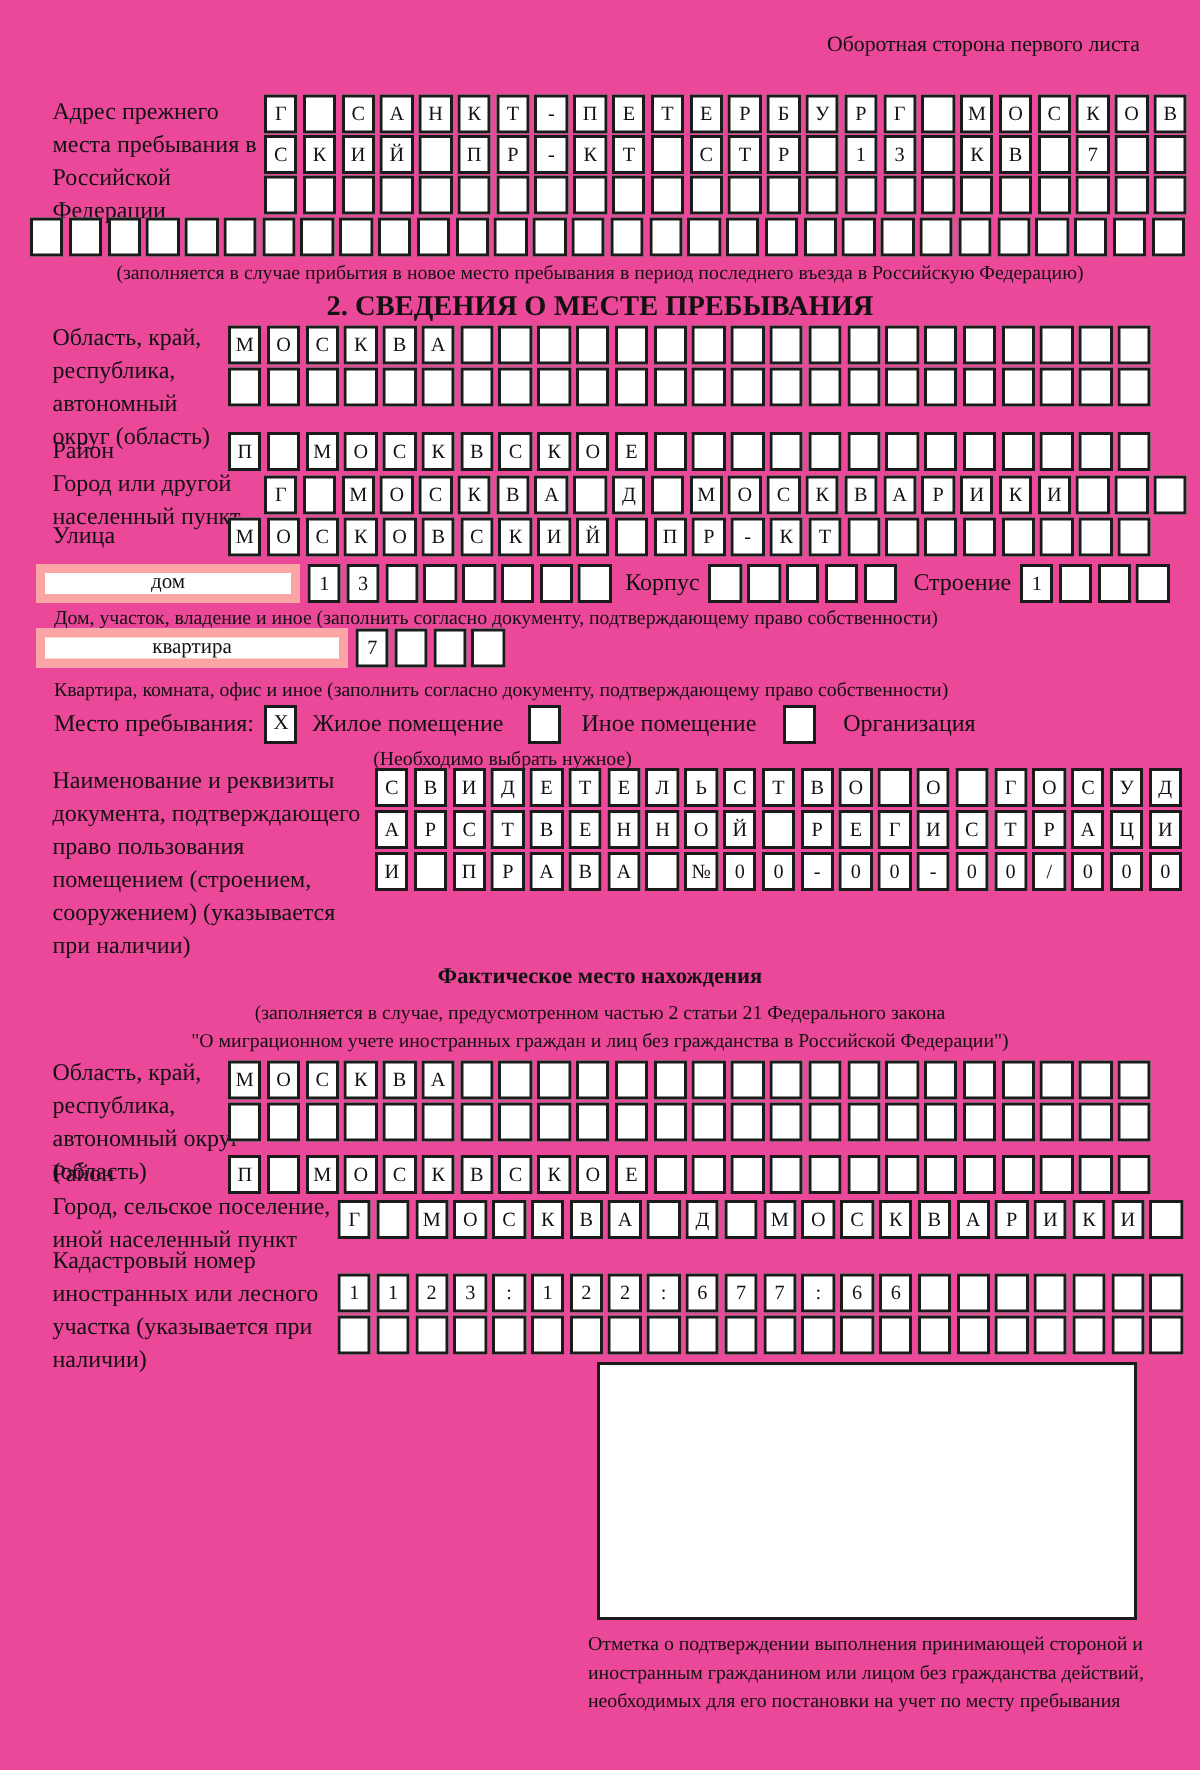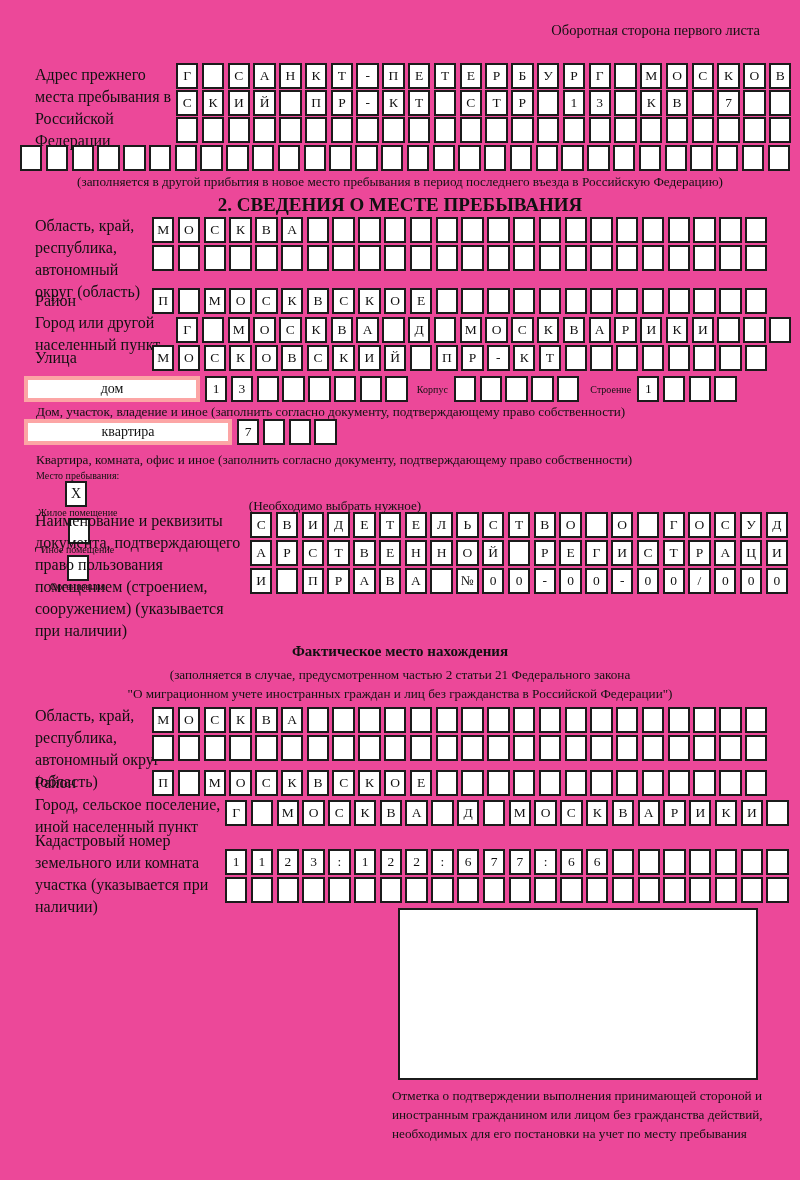--- a/index.html
+++ b/index.html
@@ -12,24 +12,24 @@
   .cap{font-size:13.2px;}
   .center{text-align:center;width:100%;}
   .bold{font-weight:bold;}
   .cellrow{display:flex;gap:3.4px;}
   .cell{
     box-sizing:border-box;flex:0 0 auto;width:22.4px;height:26px;
     border:2px solid #1b1b1b;display:flex;align-items:center;justify-content:center;
     font-size:13.5px;line-height:1;background:#fff;
   }
   .widebox{
-    box-sizing:border-box;border:4px solid #fca5a5;height:26px;
+    box-sizing:border-box;border:6px solid #fca5a5;height:26px;
     display:flex;align-items:center;justify-content:center;font-size:14px;background:#fff;
   }
-  .inlinelbl{font-size:10px;white-space:nowrap;display:flex;align-items:center;text-align:right;}
+  .inlinelbl{font-size:16px;white-space:nowrap;display:flex;align-items:center;text-align:right;}
   .chkbox{
     box-sizing:border-box;width:22px;height:26px;border:2px solid #1b1b1b;
     display:flex;align-items:center;justify-content:center;font-size:14px;background:#fff;
   }
   .flexrow{display:flex;align-items:center;}
   .markbox{box-sizing:border-box;border:2px solid #1b1b1b;background:#fff;}
 </style>
 </head>
 <body>
 
@@ -141,21 +141,21 @@
       <span class="cell"></span>
       <span class="cell"></span>
       <span class="cell"></span>
       <span class="cell"></span>
       <span class="cell"></span>
       <span class="cell"></span>
       <span class="cell"></span>
       <span class="cell"></span>
       <span class="cell"></span>
     </div>
-  <div class="abs cap center" style="top:174px;left:0;">(заполняется в другой прибытия в новое место пребывания в период последнего въезда в Российскую Федерацию)</div>
+  <div class="abs cap center" style="top:174px;left:0;">(заполняется в случае прибытия в новое место пребывания в период последнего въезда в Российскую Федерацию)</div>
 
   <div class="abs center bold" style="top:194px;left:0;font-size:19px;">2. СВЕДЕНИЯ О МЕСТЕ ПРЕБЫВАНИЯ</div>
 
   <div class="abs lbl" style="top:215px;left:35px;width:118px;">Область, край, республика, автономный округ (область)</div>
   <div class="abs cellrow" style="top:217px;left:152px;">
       <span class="cell">М</span>
       <span class="cell">О</span>
       <span class="cell">С</span>
       <span class="cell">К</span>
       <span class="cell">В</span>
@@ -324,21 +324,21 @@
     <div class="widebox" style="width:208px;margin-right:5px;">квартира</div>
     <div class="cellrow">
         <span class="cell">7</span>
         <span class="cell"></span>
         <span class="cell"></span>
         <span class="cell"></span>
       </div>
   </div>
   <div class="abs cap" style="top:452px;left:36px;">Квартира, комната, офис и иное (заполнить согласно документу, подтверждающему право собственности)</div>
 
-  <div class="abs flexrow" style="top:470px;left:36px;flex-direction:column;">
+  <div class="abs flexrow" style="top:470px;left:36px;">
     <span class="inlinelbl">Место пребывания:</span>
     <span class="chkbox" style="margin:0 10px 0 7px;">X</span>
     <span class="inlinelbl">Жилое помещение</span>
     <span class="chkbox" style="margin:0 14px 0 16px;"></span>
     <span class="inlinelbl">Иное помещение</span>
     <span class="chkbox" style="margin:0 18px 0 18px;"></span>
     <span class="inlinelbl">Организация</span>
   </div>
   <div class="abs lbl" style="top:510px;left:35px;width:212px;">Наименование и реквизиты документа, подтверждающего право пользования помещением (строением, сооружением) (указывается при наличии)</div>
 
@@ -518,21 +518,21 @@
       <span class="cell">К</span>
       <span class="cell">В</span>
       <span class="cell">А</span>
       <span class="cell">Р</span>
       <span class="cell">И</span>
       <span class="cell">К</span>
       <span class="cell">И</span>
       <span class="cell"></span>
     </div>
 
-  <div class="abs lbl" style="top:830px;left:35px;width:185px;">Кадастровый номер земельного или комната участка (указывается при наличии)</div>
+  <div class="abs lbl" style="top:830px;left:35px;width:185px;">Кадастровый номер иностранных или лесного участка (указывается при наличии)</div>
   <div class="abs cellrow" style="top:849px;left:225px;">
       <span class="cell">1</span>
       <span class="cell">1</span>
       <span class="cell">2</span>
       <span class="cell">3</span>
       <span class="cell">:</span>
       <span class="cell">1</span>
       <span class="cell">2</span>
       <span class="cell">2</span>
       <span class="cell">:</span>

